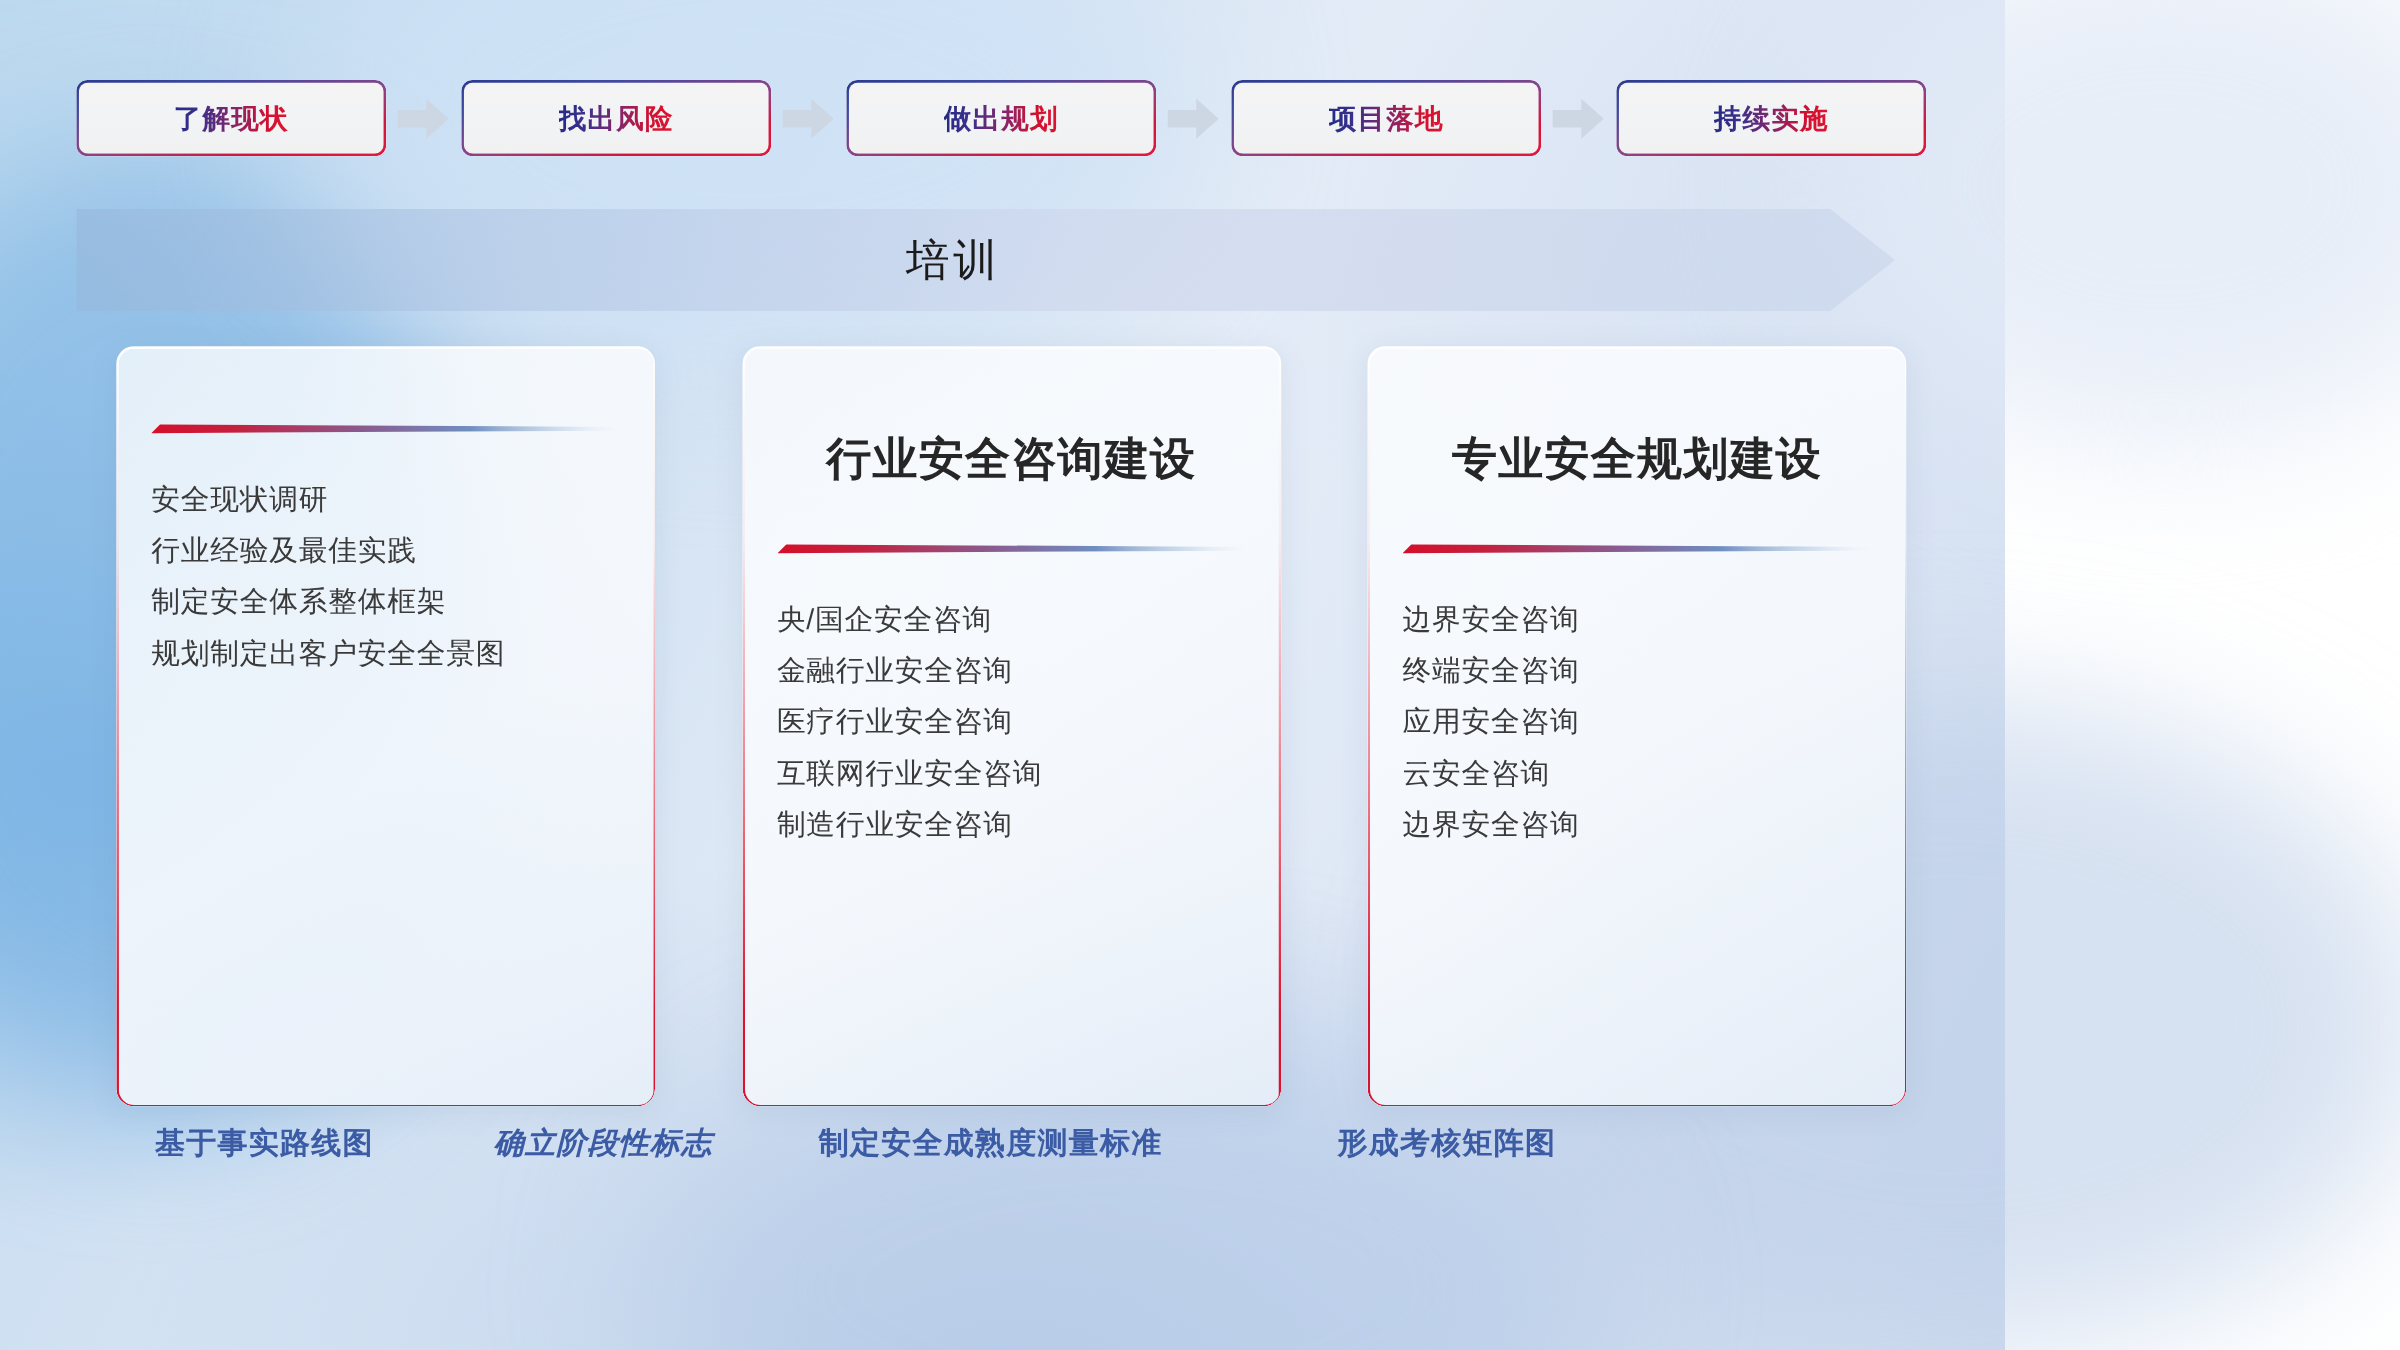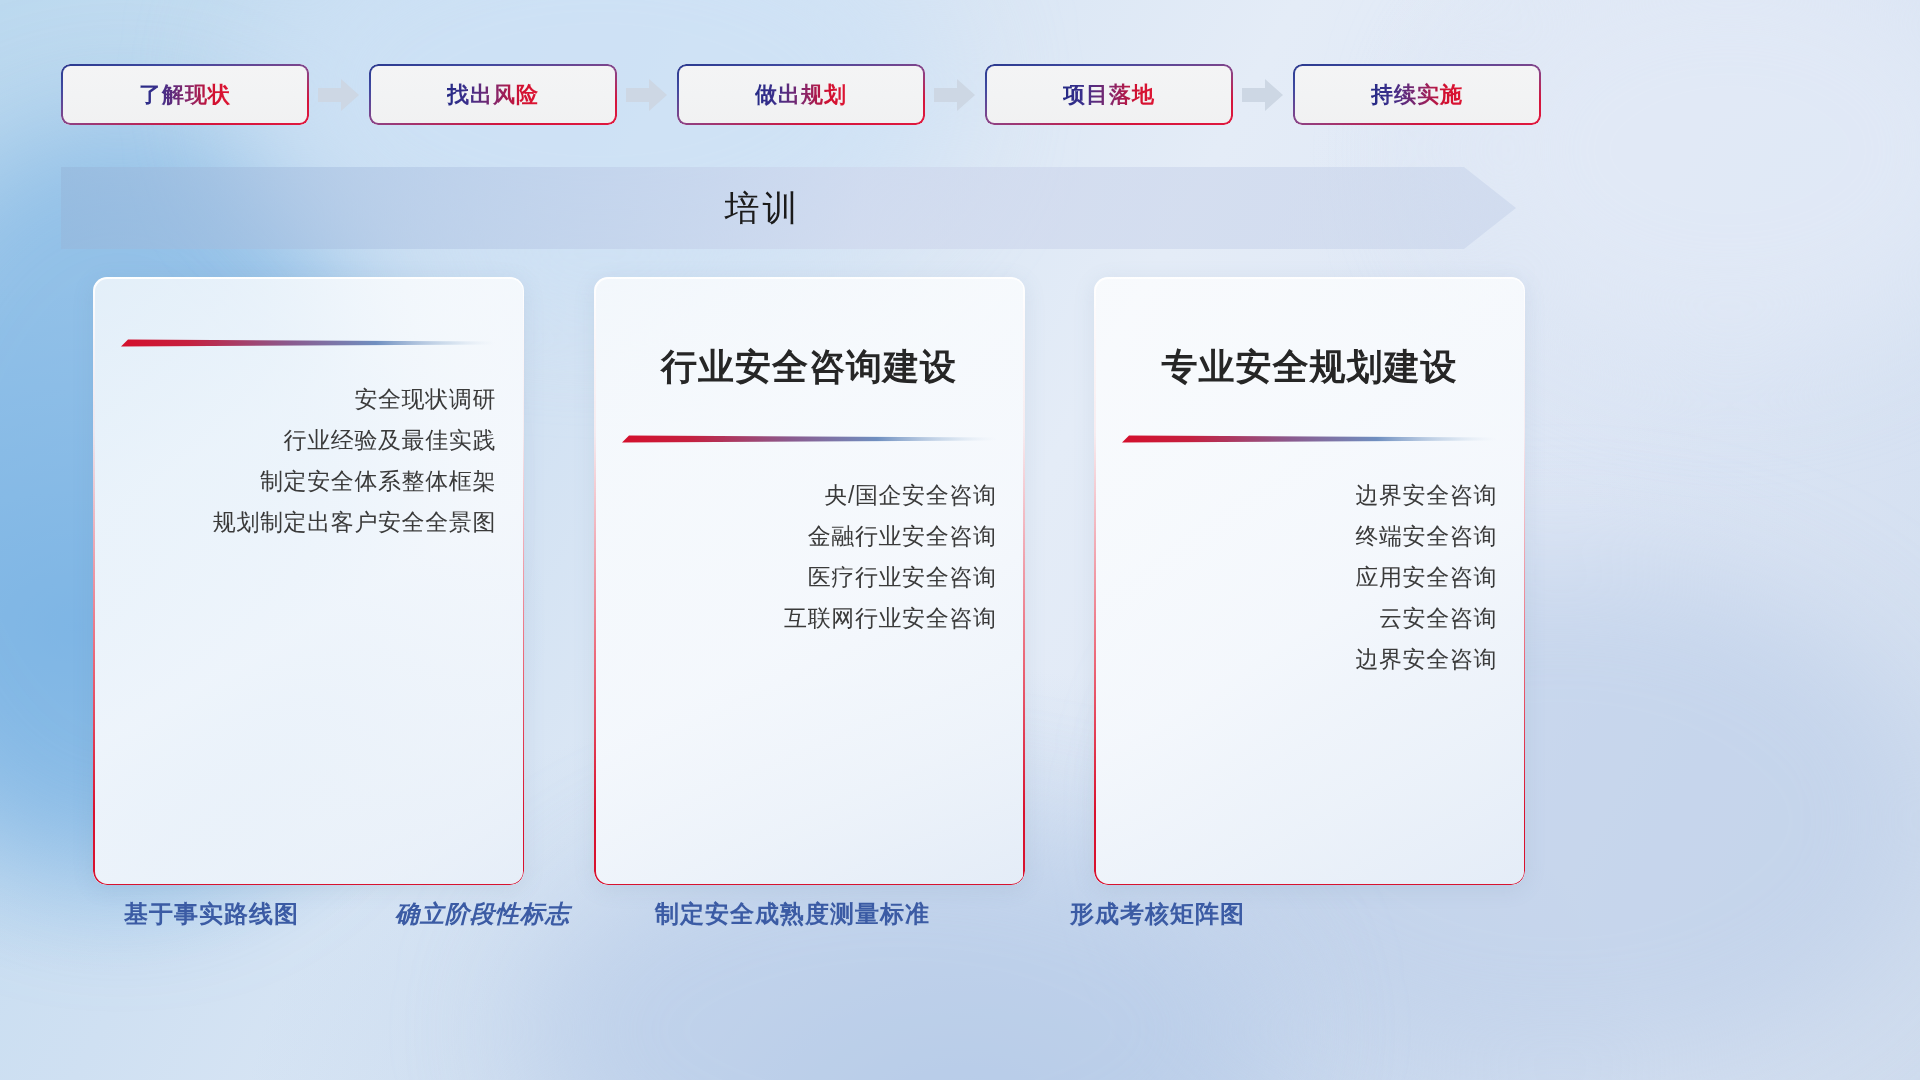--- a/index.html
+++ b/index.html
@@ -7,21 +7,21 @@
 
   html, body {
     width: 1920px;
     height: 1080px;
     overflow: hidden;
     font-family: "Liberation Sans", "DejaVu Sans", sans-serif;
   }
 
   #stage {
     position: relative;
-    width: 1920px;
+    width: 1604px;
     height: 1080px;
     background:
       radial-gradient(ellipse 760px 560px at 4% 58%, rgba(118,178,228,0.55) 0%, rgba(118,178,228,0.0) 62%),
       radial-gradient(ellipse 900px 620px at 96% 18%, rgba(214,226,243,0.85) 0%, rgba(214,226,243,0.0) 60%),
       radial-gradient(ellipse 1100px 700px at 50% 104%, rgba(170,196,228,0.75) 0%, rgba(170,196,228,0.0) 65%),
       linear-gradient(118deg, #bcd9ef 0%, #cfe0f2 26%, #e4ecf7 52%, #dde6f5 74%, #cfdcee 100%);
   }
 
   
   .blob { position: absolute; border-radius: 50%; filter: blur(60px); pointer-events: none; }
@@ -152,21 +152,21 @@
   .card-divider {
     margin: 18px 0 0 0;
     height: 16px;
     position: relative;
   }
   .card-divider svg { display: block; width: 100%; height: 16px; }
 
   .card-list {
     margin-top: 26px;
     list-style: none;
-    text-align: right;
+    text-align: left;
   }
   .card-list li {
     font-size: 23px;
     color: #3a3a3a;
     line-height: 41px;
     letter-spacing: 0.6px;
     white-space: nowrap;
   }
 
   
@@ -284,20 +284,21 @@
                 </linearGradient>
               </defs>
               <path d="M0 9.5 L7 2.5 L375 4.5 L375 7.5 Z" fill="url(#dg1)"></path>
             </svg>
           </div>
           <ul class="card-list">
             <li>央/国企安全咨询</li>
             <li>金融行业安全咨询</li>
             <li>医疗行业安全咨询</li>
             <li>互联网行业安全咨询</li>
+            <li>制造行业安全咨询</li>
           </ul>
         </div>
       </div>
       <div class="card">
         <div class="card-inner">
           <div class="card-title">专业安全规划建设</div>
           <div class="card-divider">
             <svg viewBox="0 0 375 16" preserveAspectRatio="none" xmlns="http://www.w3.org/2000/svg">
               <defs>
                 <linearGradient id="dg2" x1="0" y1="0" x2="1" y2="0">

